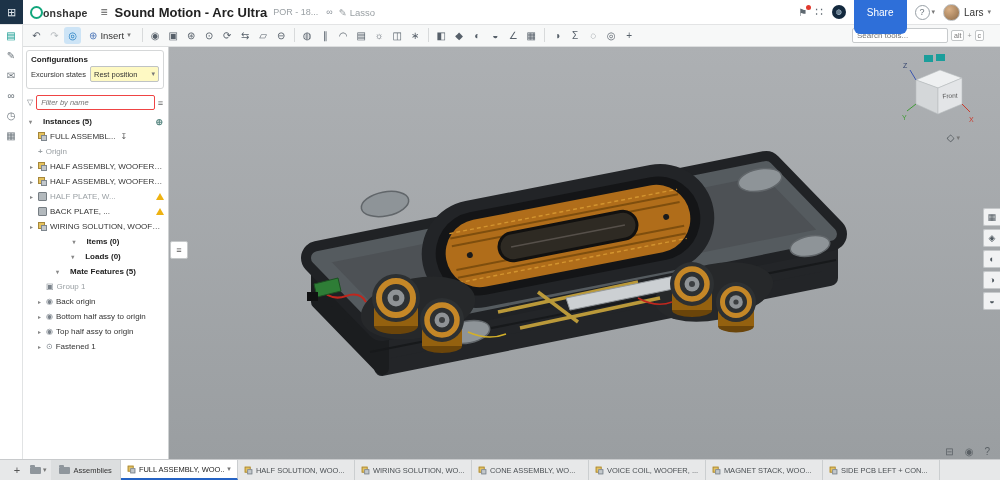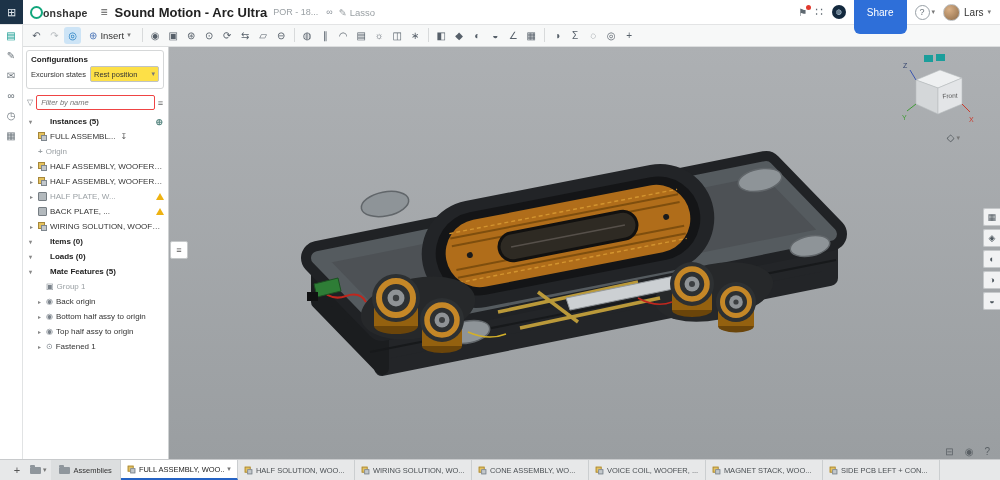--- a/index.html
+++ b/index.html
@@ -47,26 +47,26 @@
   .left-rail{position:absolute;left:0;top:24px;bottom:20px;width:22px;background:#fff;border-right:1px solid #e1e3e4;display:flex;flex-direction:column;align-items:center;padding-top:6px;gap:9px;z-index:5;}
   .rail-ic{font-size:10px;color:#6d767d;cursor:pointer;}
   .rail-ic.active{color:#11998e;}
 
   
   .left-panel{position:absolute;left:22px;top:46px;width:146px;bottom:7px;background:#fff;border-right:1px solid #cfd2d3;z-index:4;overflow:hidden;}
   .config-box{margin:4px 4px 5px 4px;border:1px solid #d5d7d8;border-radius:3px;padding:4px 4px 6px;}
   .config-title{font-size:8px;font-weight:bold;color:#222;}
   .config-row{display:flex;align-items:center;gap:4px;margin-top:2px;}
   .config-label{font-size:7.5px;color:#333;white-space:nowrap;}
-  .select{flex:1;height:14px;border:1px solid #bfc3c5;border-radius:2px;background:#fde047;font-size:7.5px;color:#333;display:flex;align-items:center;justify-content:space-between;padding:0 3px;cursor:pointer;}
+  .select{flex:1;height:14px;border:1px solid #bfc3c5;border-radius:2px;background:#fef9c3;font-size:7.5px;color:#333;display:flex;align-items:center;justify-content:space-between;padding:0 3px;cursor:pointer;}
   .filter-row{display:flex;align-items:center;gap:3px;padding:1px 5px 4px;}
   .funnel{color:#7d848a;font-size:8px;}
   .filter-input{flex:1;min-width:0;height:13px;border:1px solid #ef4444;border-radius:2px;font-size:7.5px;font-style:italic;padding:0 4px;color:#666;font-family:"Liberation Sans",sans-serif;}
   .list-ic{font-size:9px;color:#666;cursor:pointer;}
-  .section-head{display:flex;align-items:center;height:15px;padding:0 5px;gap:16px;font-size:8px;font-weight:bold;color:#222;cursor:pointer;}
+  .section-head{display:flex;align-items:center;height:15px;padding:0 5px;gap:9px;font-size:8px;font-weight:bold;color:#222;cursor:pointer;justify-content:center;}
   .section-head .spacer{flex:1;}
   .add-ic{color:#5c8a84;font-size:9px;}
   .row{display:flex;align-items:center;height:15px;padding:0 4px 0 6px;gap:3px;font-size:8px;color:#333;cursor:pointer;white-space:nowrap;}
   .row.indent{padding-left:14px;}
   .row .lbl{overflow:hidden;text-overflow:ellipsis;}
   .row.muted,.row.muted .lbl{color:#9aa0a4;}
   .chev{width:7px;font-size:6px;color:#888;text-align:center;flex:none;}
   .chev.blank{visibility:hidden;}
   .ic-asm{position:relative;width:9px;height:9px;flex:none;}
   .ic-asm::before{content:"";position:absolute;left:0;top:0;width:5px;height:5px;background:#e5c25e;border:1px solid #a5863a;}
@@ -170,20 +170,26 @@
     <span class="tool-ic">◐</span>
     <span class="tool-ic">◒</span>
     <span class="tool-ic">∠</span>
     <span class="tool-ic">▦</span>
     <span class="sep"></span>
     <span class="tool-ic">◑</span>
     <span class="tool-ic">Σ</span>
     <span class="tool-ic">◌</span>
     <span class="tool-ic">◎</span>
     <span class="tool-ic">+</span>
+    <div class="search-wrap">
+      <input class="search-input" placeholder="Search tools..." style="">
+      <span class="kbd">alt</span>
+      <span class="kbd-plus">+</span>
+      <span class="kbd">c</span>
+    </div>
   </div>
 
   <div class="left-rail">
     <span class="rail-ic active">▤</span>
     <span class="rail-ic">✎</span>
     <span class="rail-ic">✉</span>
     <span class="rail-ic">∞</span>
     <span class="rail-ic">◷</span>
     <span class="rail-ic">▦</span>
   </div>

